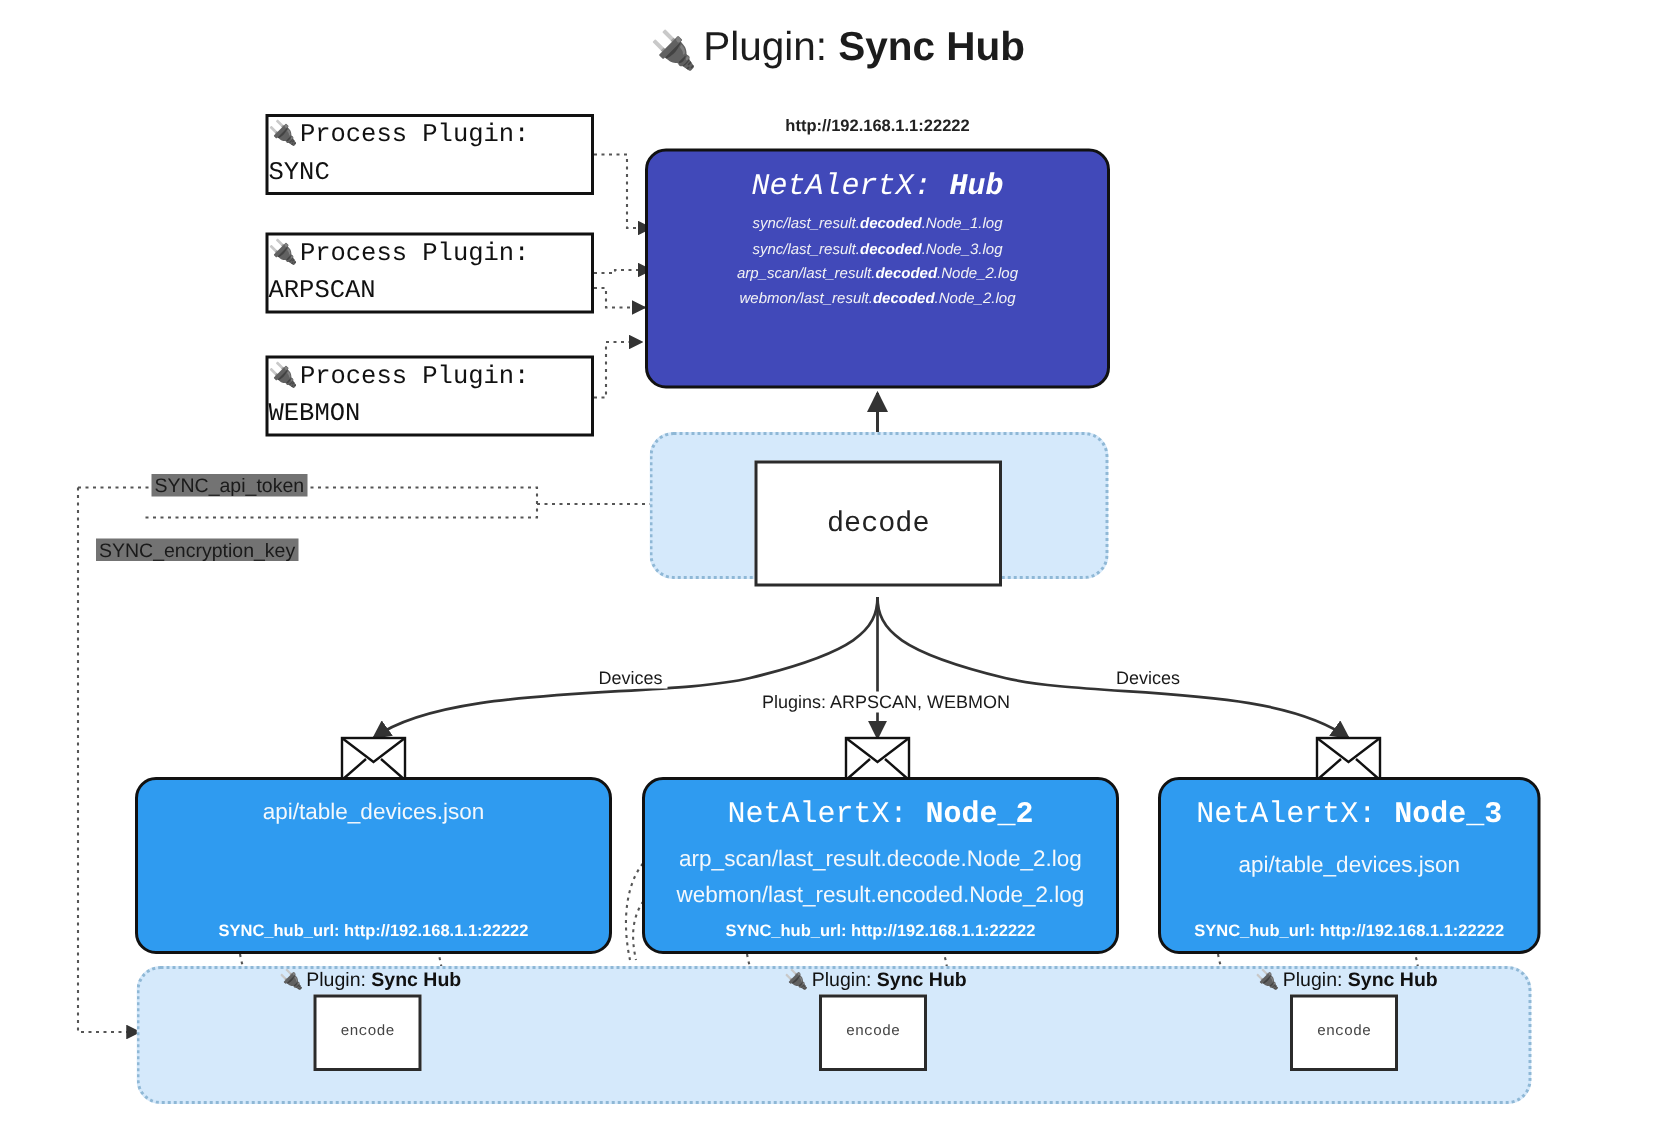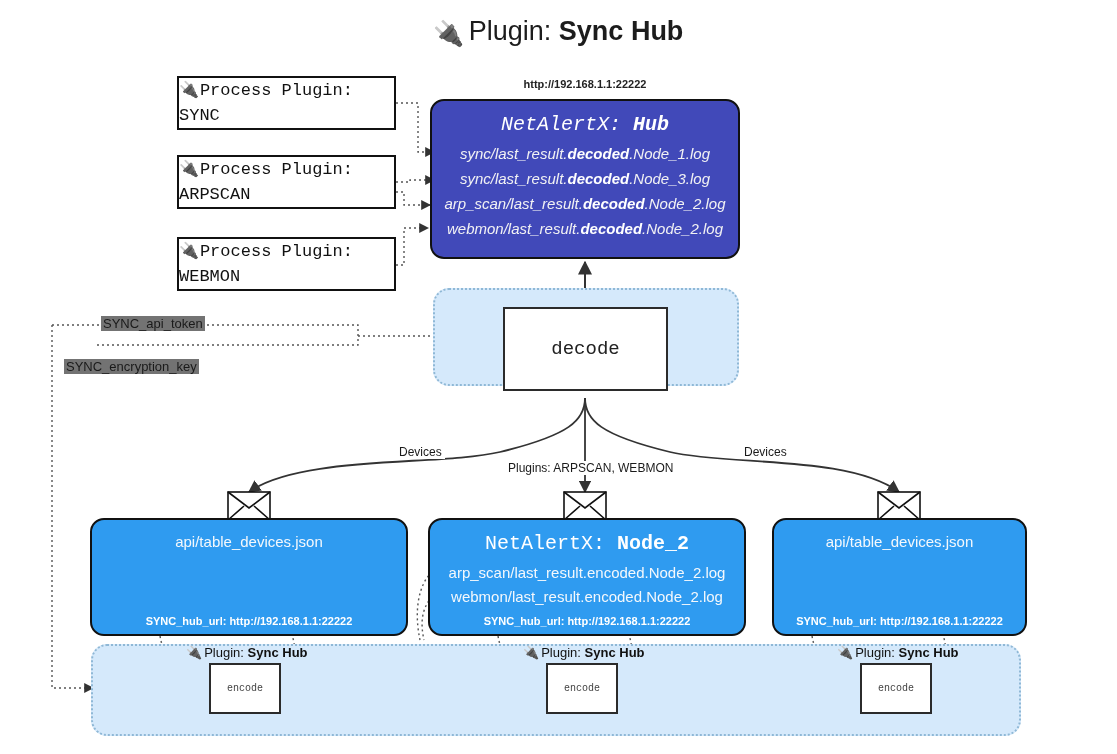--- a/index.html
+++ b/index.html
@@ -23,21 +23,21 @@
   .proc-box .l1{white-space:nowrap;}
   .proc-box .l1 .plug{font-family:"Liberation Sans",sans-serif;font-size:16px;margin-right:1px;}
 
   
   #hub-url{font-size:11px;font-weight:bold;color:#222;text-align:center;}
   #hub{background:#4149b9;border:2px solid #111;border-radius:14px;color:#ffffff;
        display:flex;flex-direction:column;align-items:center;font-style:italic;}
   #hub .hub-title{font-family:"Liberation Mono","DejaVu Sans Mono",monospace;
        font-size:20px;margin-top:12px;margin-bottom:6px;white-space:nowrap;}
   #hub .hub-title b{font-weight:bold;}
-  #hub .logline{font-size:15px;line-height:1.66;white-space:nowrap;color:#f2f2f4;}
+  #hub .logline{font-size:10px;line-height:1.66;white-space:nowrap;color:#f2f2f4;}
   #hub .logline b{font-weight:bold;color:#ffffff;}
 
   
   .plugin-zone{background:#d5e9fb;border:2px dotted #8fb8d6;border-radius:16px;}
 
   
   .white-box{background:#ffffff;border:2px solid #2b2b2b;display:flex;
              align-items:center;justify-content:center;}
   #decode{font-family:"Liberation Mono","DejaVu Sans Mono",monospace;font-size:19px;color:#222;}
   .encode-box{font-family:"Liberation Mono","DejaVu Sans Mono",monospace;font-size:10px;color:#444;}
@@ -192,27 +192,31 @@
     </div>
     <div class="node-foot">SYNC_hub_url: http://192.168.1.1:22222</div>
   </div>
 
   <div class="abs node two-lines" style="left:428px;top:518px;width:318px;height:118px;">
     <div class="node-title">
       <span>NetAlertX:</span>
       <b>Node_2</b>
     </div>
     <div class="lines-wrap">
-      <div class="node-line">arp_scan/last_result.encoded.Node_2.log</div>
+      <div class="node-line">arp_scan/last_result.decode.Node_2.log</div>
       <div class="node-line">webmon/last_result.encoded.Node_2.log</div>
     </div>
     <div class="node-foot">SYNC_hub_url: http://192.168.1.1:22222</div>
   </div>
 
   <div class="abs node" style="left:772px;top:518px;width:255px;height:118px;">
+    <div class="node-title">
+      <span>NetAlertX:</span>
+      <b>Node_3</b>
+    </div>
     <div class="lines-wrap">
       <div class="node-line">api/table_devices.json</div>
     </div>
     <div class="node-foot">SYNC_hub_url: http://192.168.1.1:22222</div>
   </div>
 
   <div class="abs plugin-zone" style="left:91px;top:644px;width:930px;height:92px;"></div>
 
   <div class="abs zone-label" style="left:186px;top:645px;">
     <span class="plug">🔌</span><span>Plugin:</span>

